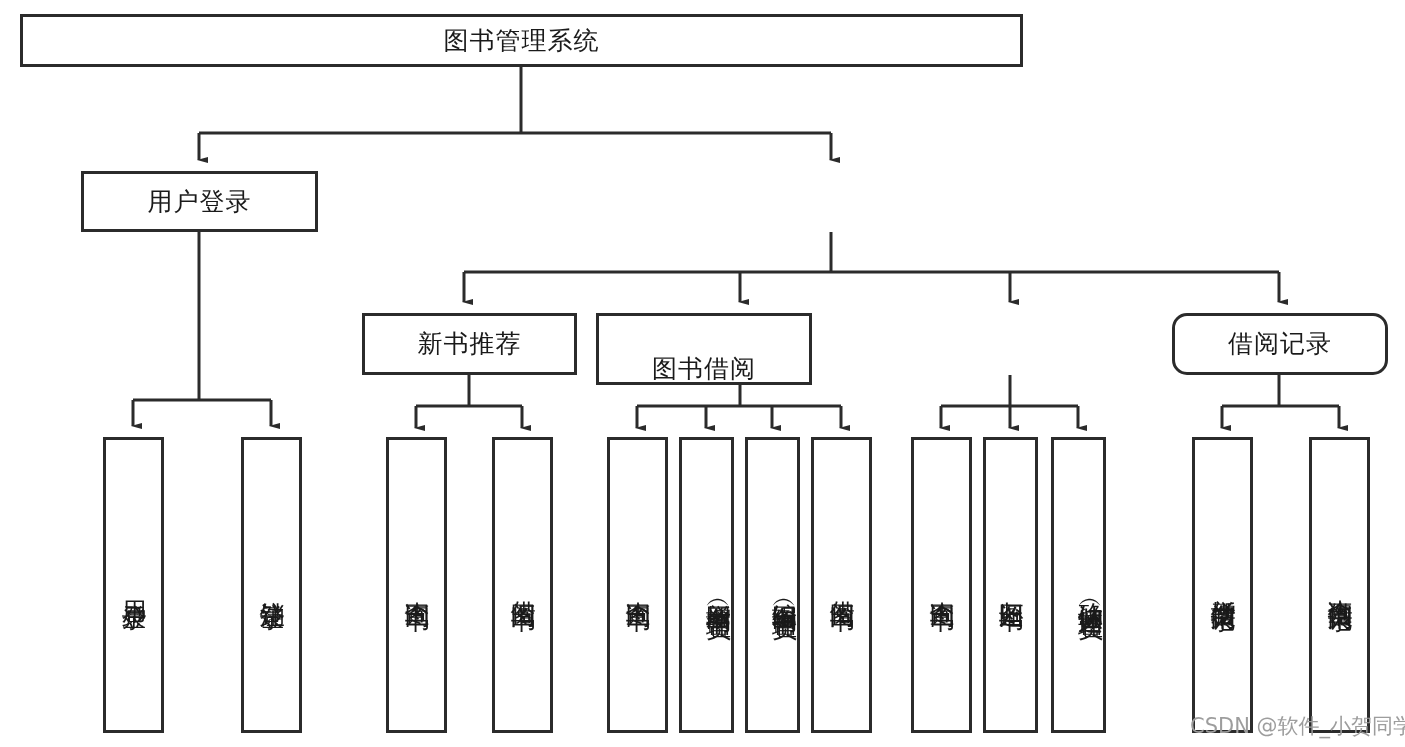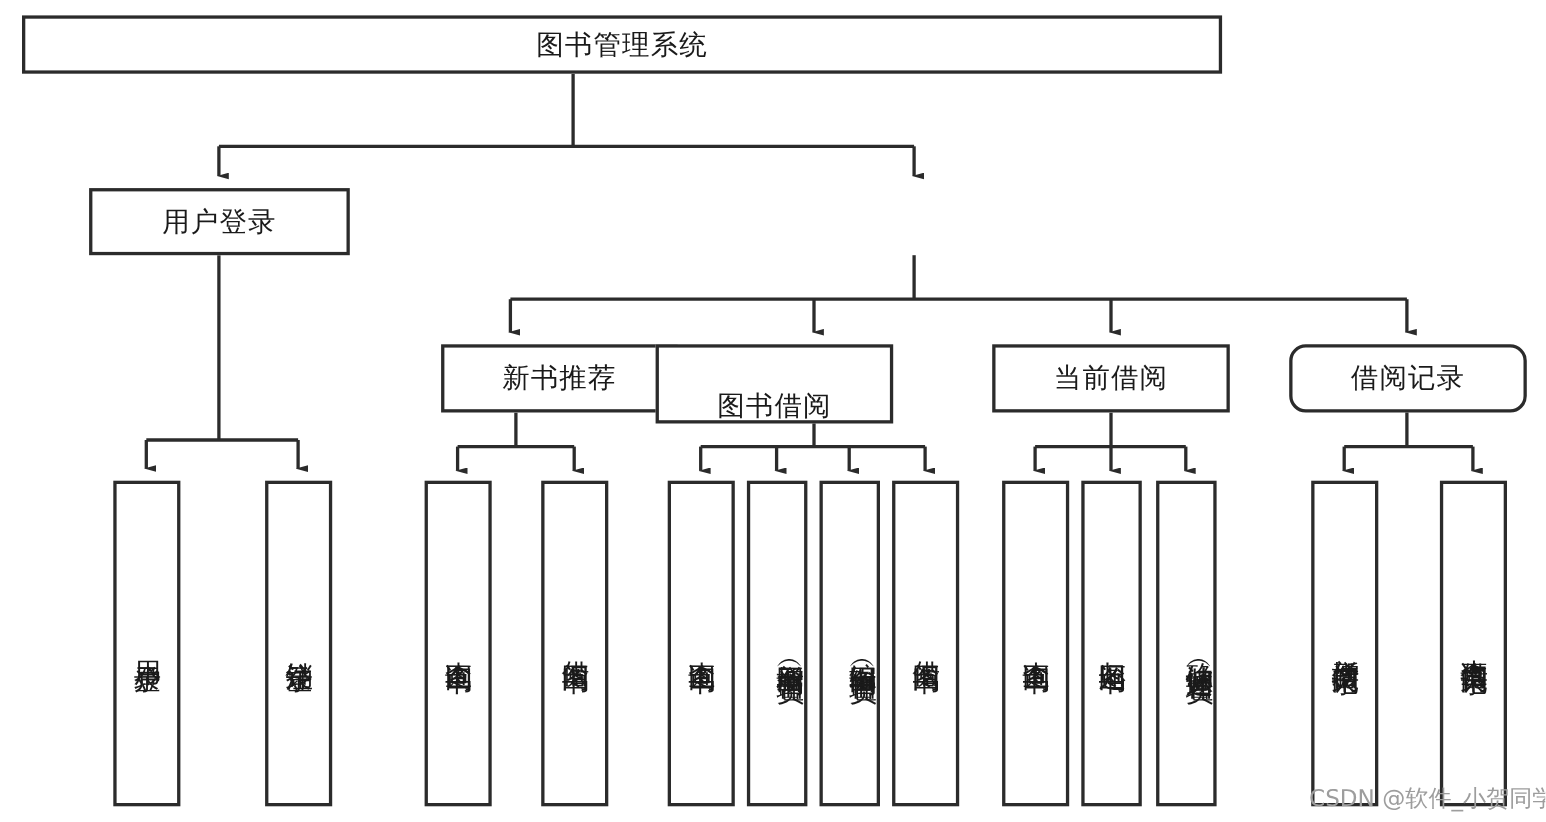--- a/index.html
+++ b/index.html
@@ -116,40 +116,37 @@
       <path d="M1010,406 L1010,428" marker-end="url(#arrow)"></path>
       <path d="M1078,406 L1078,428" marker-end="url(#arrow)"></path>
 
       <path d="M1279,375 L1279,406"></path>
       <path d="M1222,406 L1339,406"></path>
       <path d="M1222,406 L1222,428" marker-end="url(#arrow)"></path>
       <path d="M1339,406 L1339,428" marker-end="url(#arrow)"></path>
     </g>
   </svg>
 
-  <div class="node horiz" style="left:20px; top:14px; width:1091px; height:53px;">
+  <div class="node horiz" style="left:20px; top:14px; width:1003px; height:53px;">
     <span class="node-label">图书管理系统</span>
   </div>
 
   <div class="node horiz" style="left:81px; top:171px; width:237px; height:61px;">
     <span class="node-label">用户登录</span>
   </div>
 
 
-  <div class="node horiz" style="left:362px; top:313px; width:215px; height:62px;margin-left:39px;">
+  <div class="node horiz" style="left:362px; top:313px; width:215px; height:62px;">
     <span class="node-label">新书推荐</span>
   </div>
 
   <div class="node horiz" style="left:596px; top:313px; width:216px; height:72px;align-items:flex-end;">
     <span class="node-label">图书借阅</span>
   </div>
 
-  <div class="node horiz" style="left:902px; top:313px; width:216px; height:62px;">
-    <span class="node-label">当前借阅</span>
-  </div>
 
   <div class="node horiz" style="left:1172px; top:313px; width:216px; height:62px;border-radius:15px;">
     <span class="node-label">借阅记录</span>
   </div>
 
   <div class="node vert midalign" style="left:103px; top:437px; width:61px; height:296px;">
     <span class="node-label">用户登录</span>
   </div>
 
   <div class="node vert midalign" style="left:241px; top:437px; width:61px; height:296px;">

